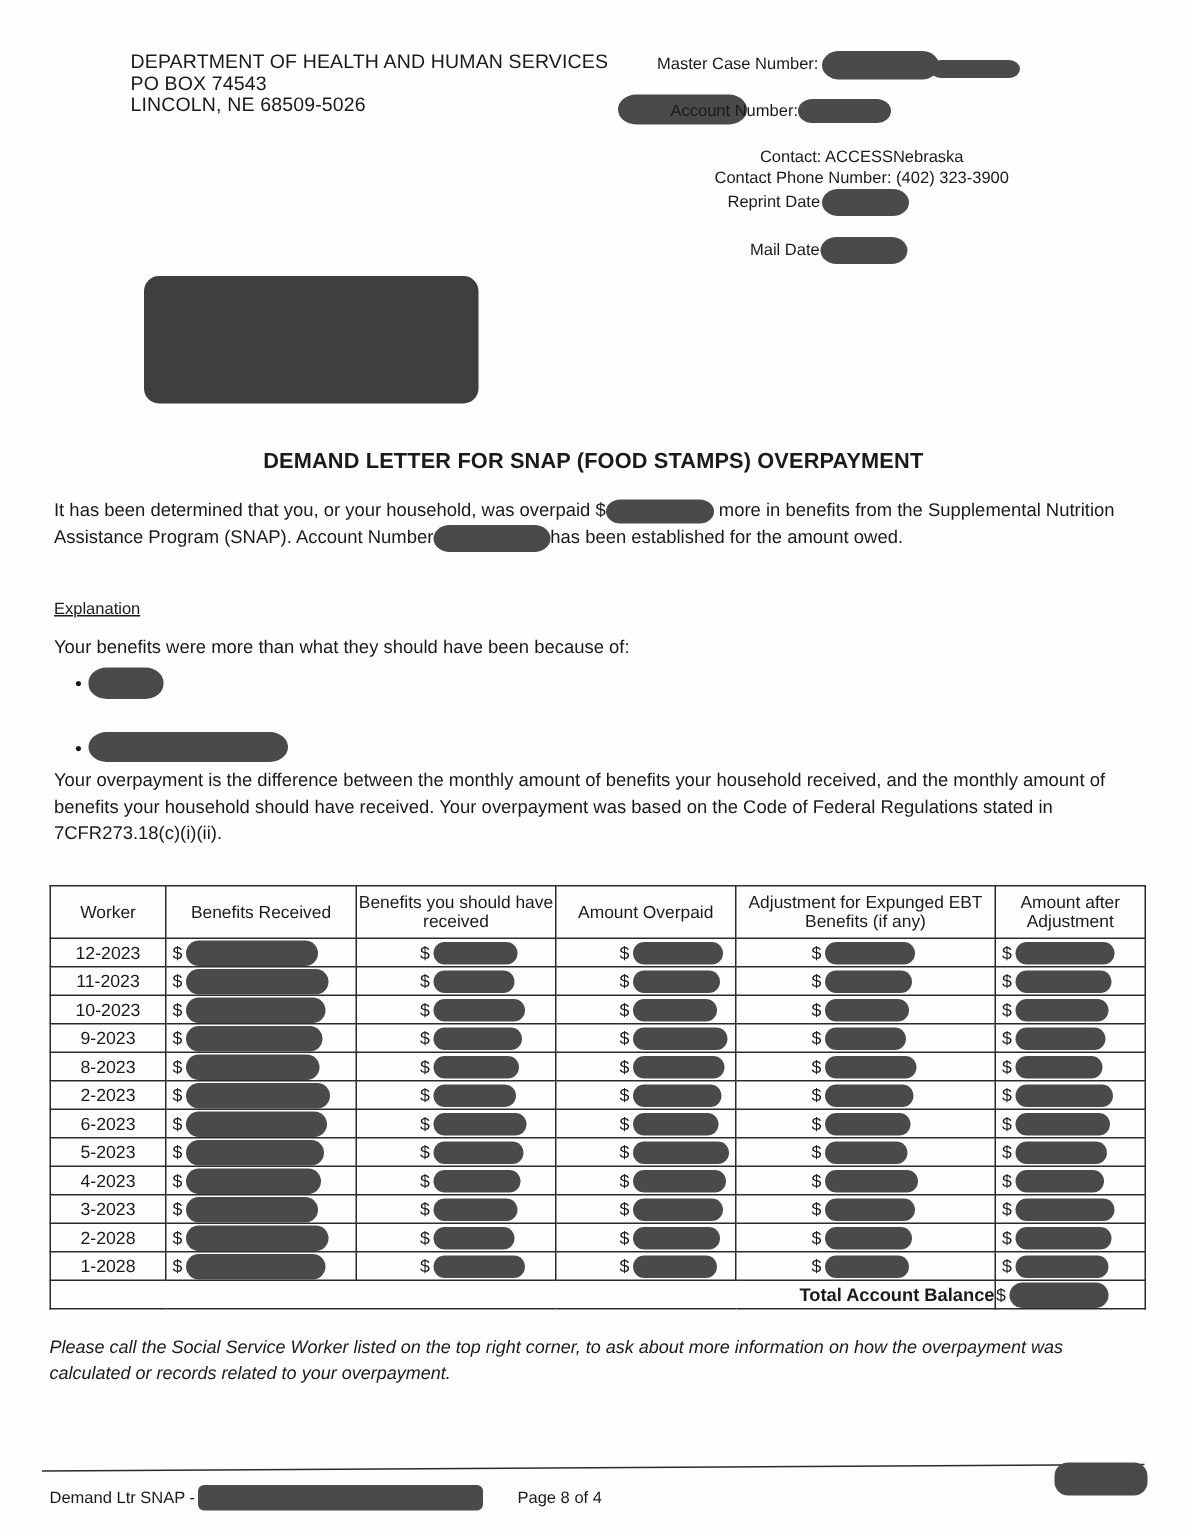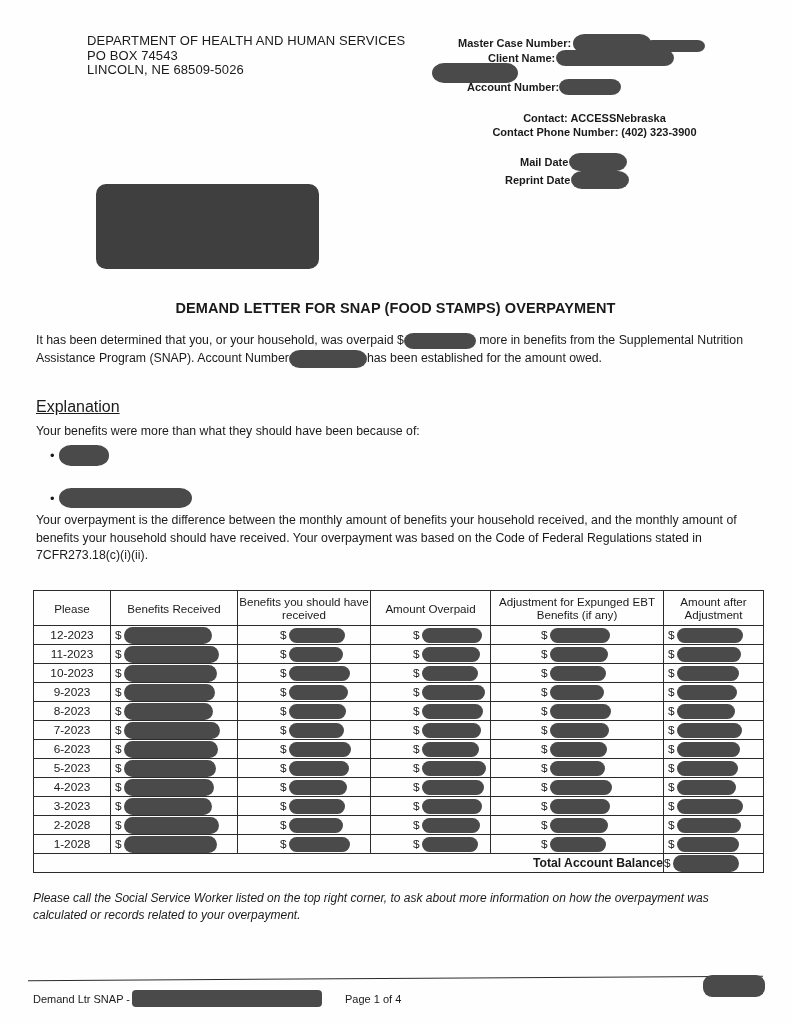--- a/index.html
+++ b/index.html
@@ -35,25 +35,24 @@
   .hdr-left {
     position: absolute;
     left: 57px; top: 34px;
     font-size: 13px;
     line-height: 14.5px;
     letter-spacing: 0.1px;
     margin-left: 30px;
   }
   .hdr-right {
     position: absolute;
-    left: 412px; top: 34px;
+    left: 392px; top: 34px;
     width: 365px;
     font-size: 11px;
     line-height: 13px;
-    font-weight: bold;
   }
   .lbl-row {
     display: flex;
     align-items: center;
     justify-content: flex-end;
     white-space: nowrap;
     position: relative;
   }
   .lbl-row .lbl { text-align: right; }
   .center-row {
@@ -84,21 +83,21 @@
 
   
   .body-block {
     position: absolute;
     left: 36px;
     width: 725px;
     font-size: 12.3px;
     line-height: 17.5px;
   }
   #intro { top: 332px; }
-  #exp-head { top: 398px; font-size: 16px; }
+  #exp-head { top: 398px; font-size: 11px; }
   .u { text-decoration: underline; }
   #exp-line1 { top: 423px; }
   #bullet1 { top: 445px; }
   #exp-line2 { top: 468px; }
   #bullet2 { top: 488px; }
   #exp-para { top: 512px; }
   #amount-due { top: 570px; }
 
   .bullet-row {
     display: flex;
@@ -205,41 +204,37 @@
   </div>
 
   <div class="hdr-right">
 
     <div class="lbl-row" style="justify-content:flex-start;padding-left:46px;">
       <span class="lbl">Master Case Number:</span>
       <span class="redact soft" style="width:78px;height:19px;margin-left:2px;"></span>
       <span class="redact soft" style="width:60px;height:12px;margin-left:-6px;margin-top:4px;"></span>
     </div>
 
-    <div class="lbl-row" style="justify-content:flex-start;padding-left:76px;margin-top:-3px;">
-      <span class="lbl">Client Name:</span>
-      <span class="redact soft" style="width:118px;height:16px;margin-left:1px;"></span>
-    </div>
 
     <div class="redact soft" style="position:absolute;left:20px;top:29px;width:86px;height:20px;"></div>
 
     <div class="lbl-row" style="justify-content:flex-start;padding-left:55px;margin-top:13px;">
       <span class="lbl">Account Number:</span>
       <span class="redact soft" style="width:62px;height:16px;margin-left:0px;"></span>
     </div>
 
     <div class="center-row" style="margin-top:16px;">Contact: ACCESSNebraska</div>
     <div class="center-row">Contact Phone Number: (402) 323-3900</div>
 
+    <div class="lbl-row" style="justify-content:flex-start;padding-left:93px;">
+      <span class="lbl">Reprint Date</span>
+      <span class="redact soft" style="width:58px;height:18px;margin-left:1px;"></span>
+    </div>
     <div class="lbl-row" style="justify-content:flex-start;padding-left:108px;margin-top:14px;">
       <span class="lbl">Mail Date</span>
-      <span class="redact soft" style="width:58px;height:18px;margin-left:1px;"></span>
-    </div>
-    <div class="lbl-row" style="justify-content:flex-start;padding-left:93px;">
-      <span class="lbl">Reprint Date</span>
       <span class="redact soft" style="width:58px;height:18px;margin-left:1px;"></span>
     </div>
   </div>
 
   <div class="addr-redact"></div>
 
   <div class="title">DEMAND LETTER FOR SNAP (FOOD STAMPS) OVERPAYMENT</div>
 
   <div class="body-block" id="intro">
     <span>It has been determined that you, or your household, was overpaid $</span><span class="redact soft" style="width:72px;height:16px;"></span> <span>more in benefits from the Supplemental Nutrition Assistance Program (SNAP). Account Number</span><span class="redact soft" style="width:78px;height:18px;"></span><span>has been established for the amount owed.</span>
@@ -270,21 +265,21 @@
       <colgroup>
         <col style="width:77px">
           <col style="width:127px">
           <col style="width:133px">
         <col style="width:120px">
           <col style="width:173px">
           <col style="width:100px">
       </colgroup>
       <thead>
         <tr>
-          <th>Please</th>
+          <th>Worker</th>
           <th>Benefits Received</th>
           <th>Benefits you should have received</th>
           <th>Amount Overpaid</th>
           <th>Adjustment for Expunged EBT Benefits (if any)</th>
           <th>Amount after Adjustment</th>
         </tr>
       </thead>
       <tbody id="tbody">
           <tr>
             <td class="month">12-2023</td>
@@ -445,21 +440,21 @@
               </span>
             </td>
             <td class="money">
               <span class="money-inner" style="padding-left: 4px;">
                 <span class="dollar">$</span>
                 <span class="redact" style="width: 58px; height: 15px;"></span>
               </span>
             </td>
           </tr>
           <tr>
-            <td class="month">7-2023</td>
+            <td class="month">2-2023</td>
             <td class="money">
               <span class="money-inner" style="padding-left: 4px;">
                 <span class="dollar">$</span>
                 <span class="redact" style="width: 96px; height: 17px;"></span>
               </span>
             </td>
             <td class="money">
               <span class="money-inner" style="padding-left: 42px;">
                 <span class="dollar">$</span>
                 <span class="redact" style="width: 55px; height: 15px;"></span>
@@ -696,17 +691,17 @@
       </tfoot>
     </table>
   </div>
 
   <div class="note">Please call the Social Service Worker listed on the top right corner, to ask about more information on how the overpayment was calculated or records related to your overpayment.</div>
 
   <div class="footer-rule"></div>
   <div class="footer">
     <span class="fsnap">Demand Ltr SNAP -</span>
     <span class="redact" style="width:190px;height:17px;margin-left:2px;border-radius:4px;"></span>
-    <span class="fpage">Page 1 of 4</span>
+    <span class="fpage">Page 8 of 4</span>
   </div>
   <div class="foot-redact"></div>
 
 </div>
 
 </body></html>

